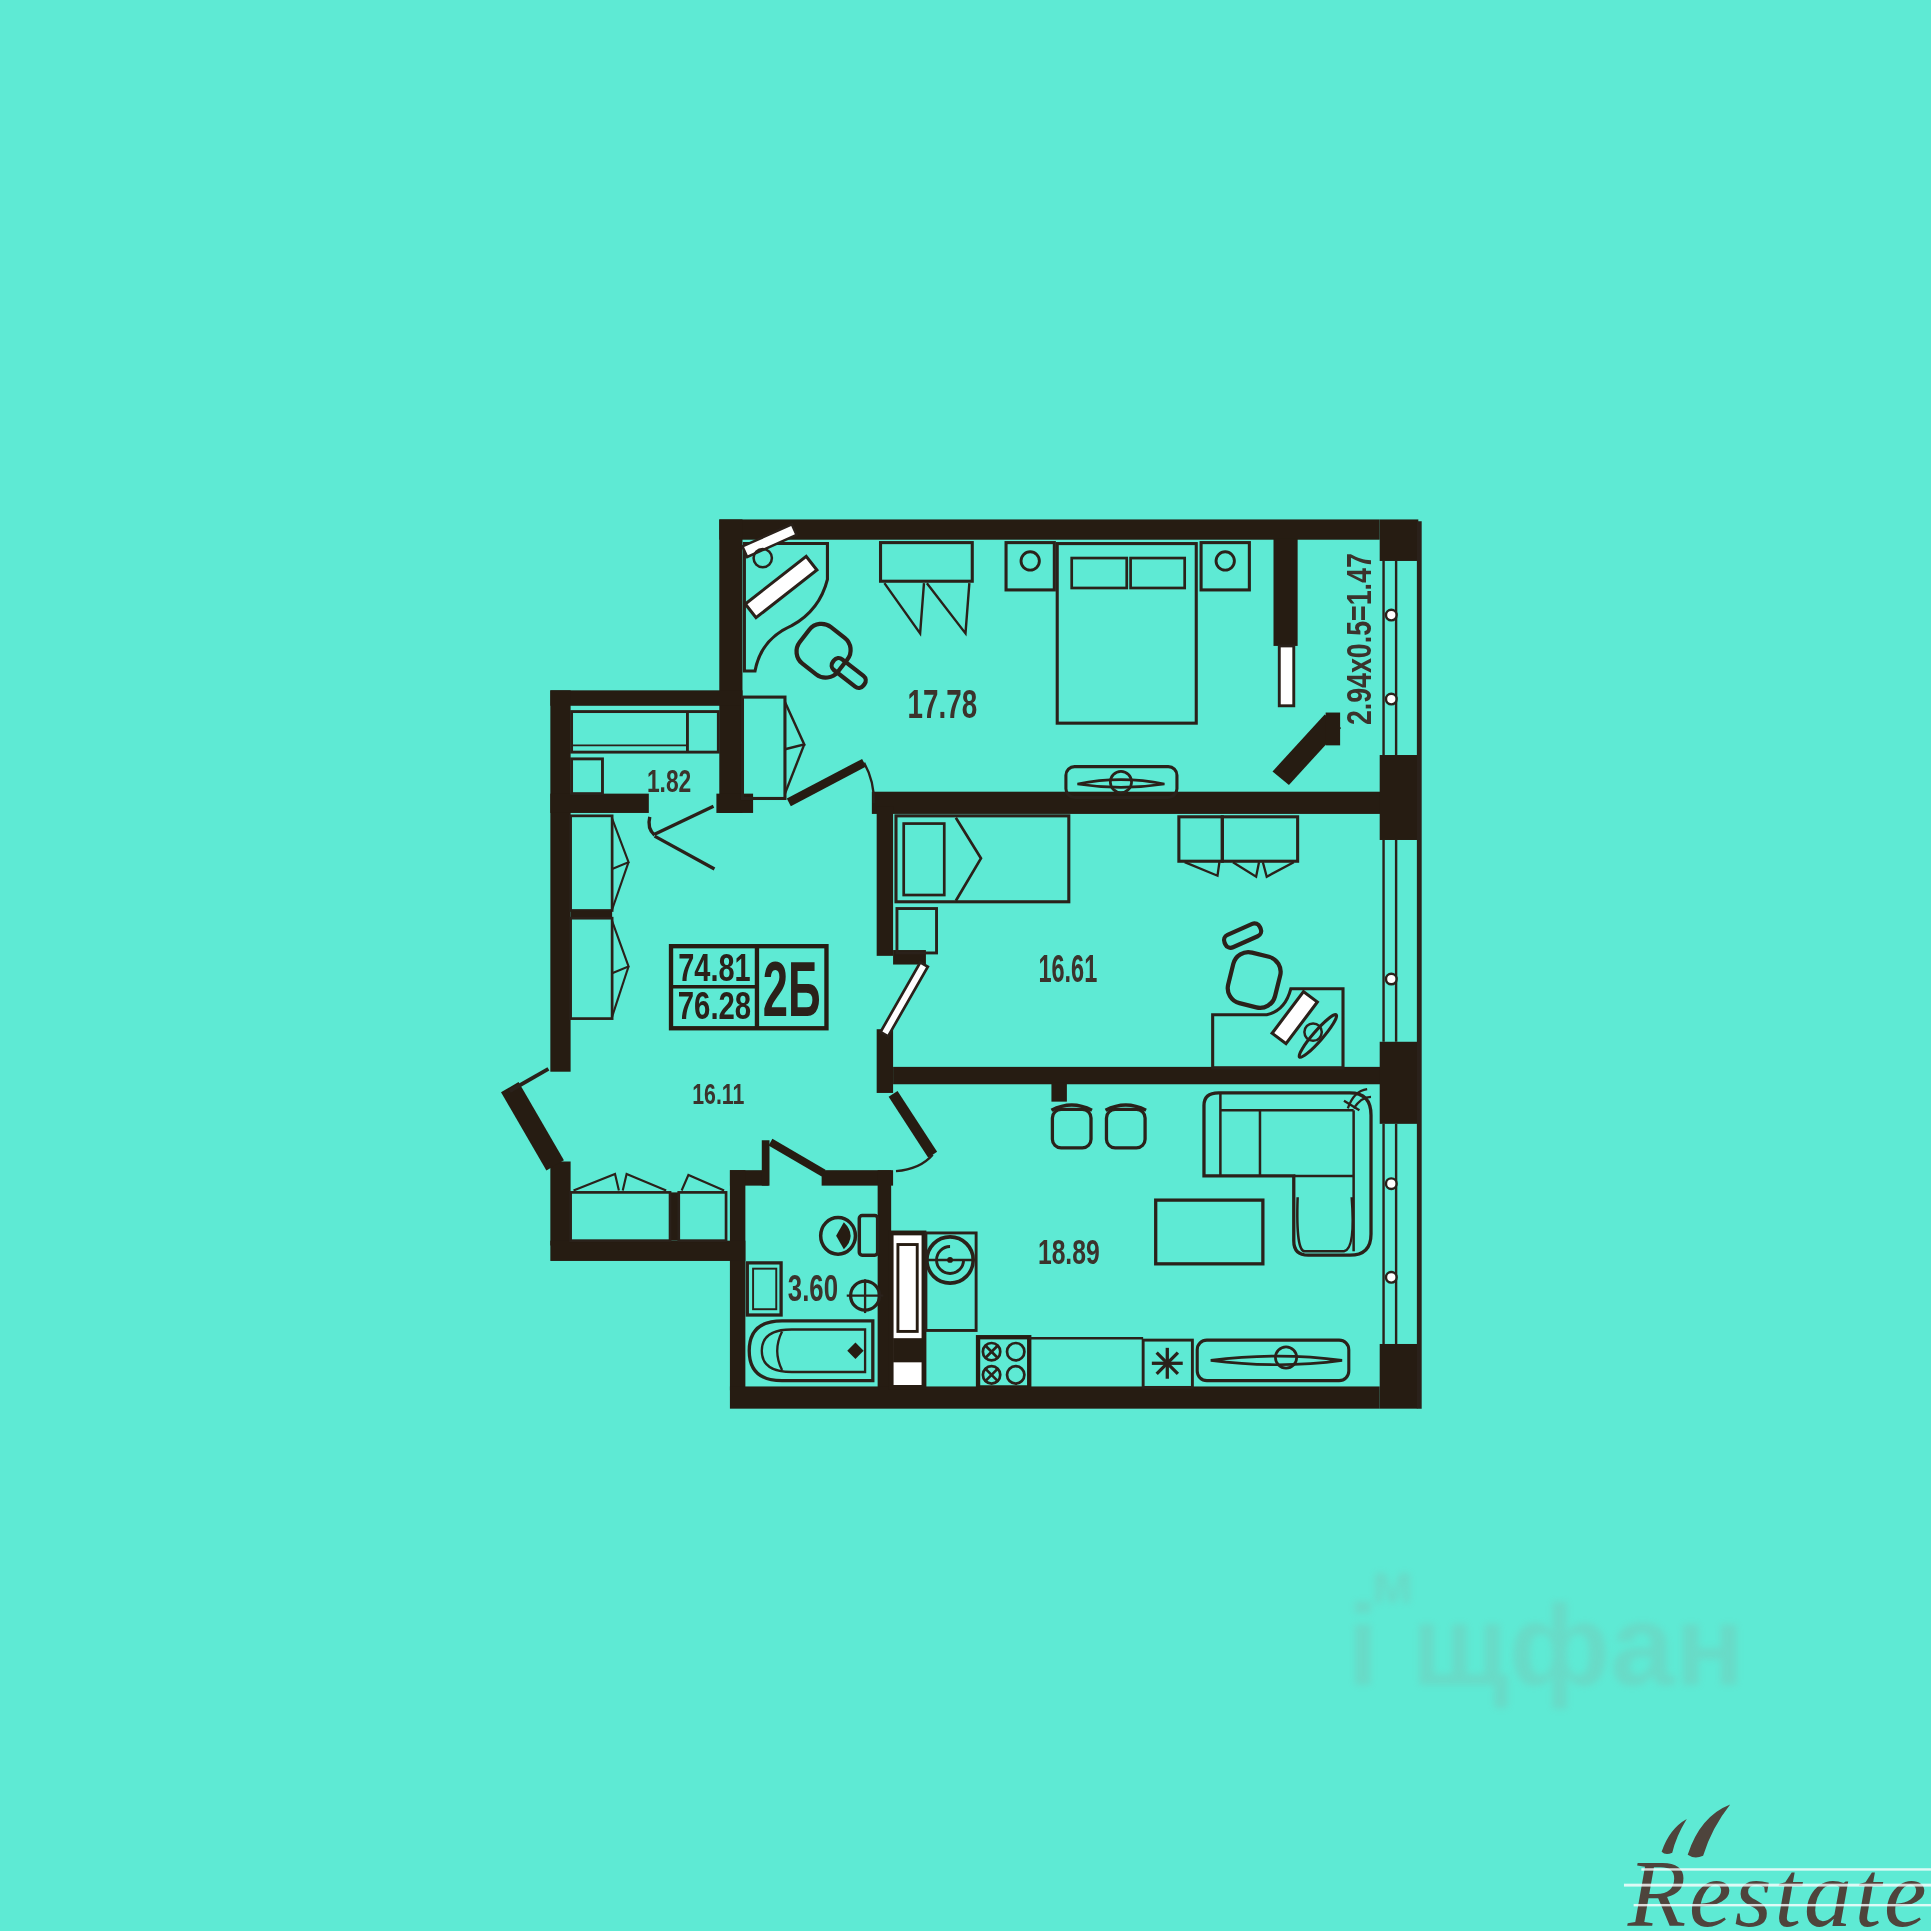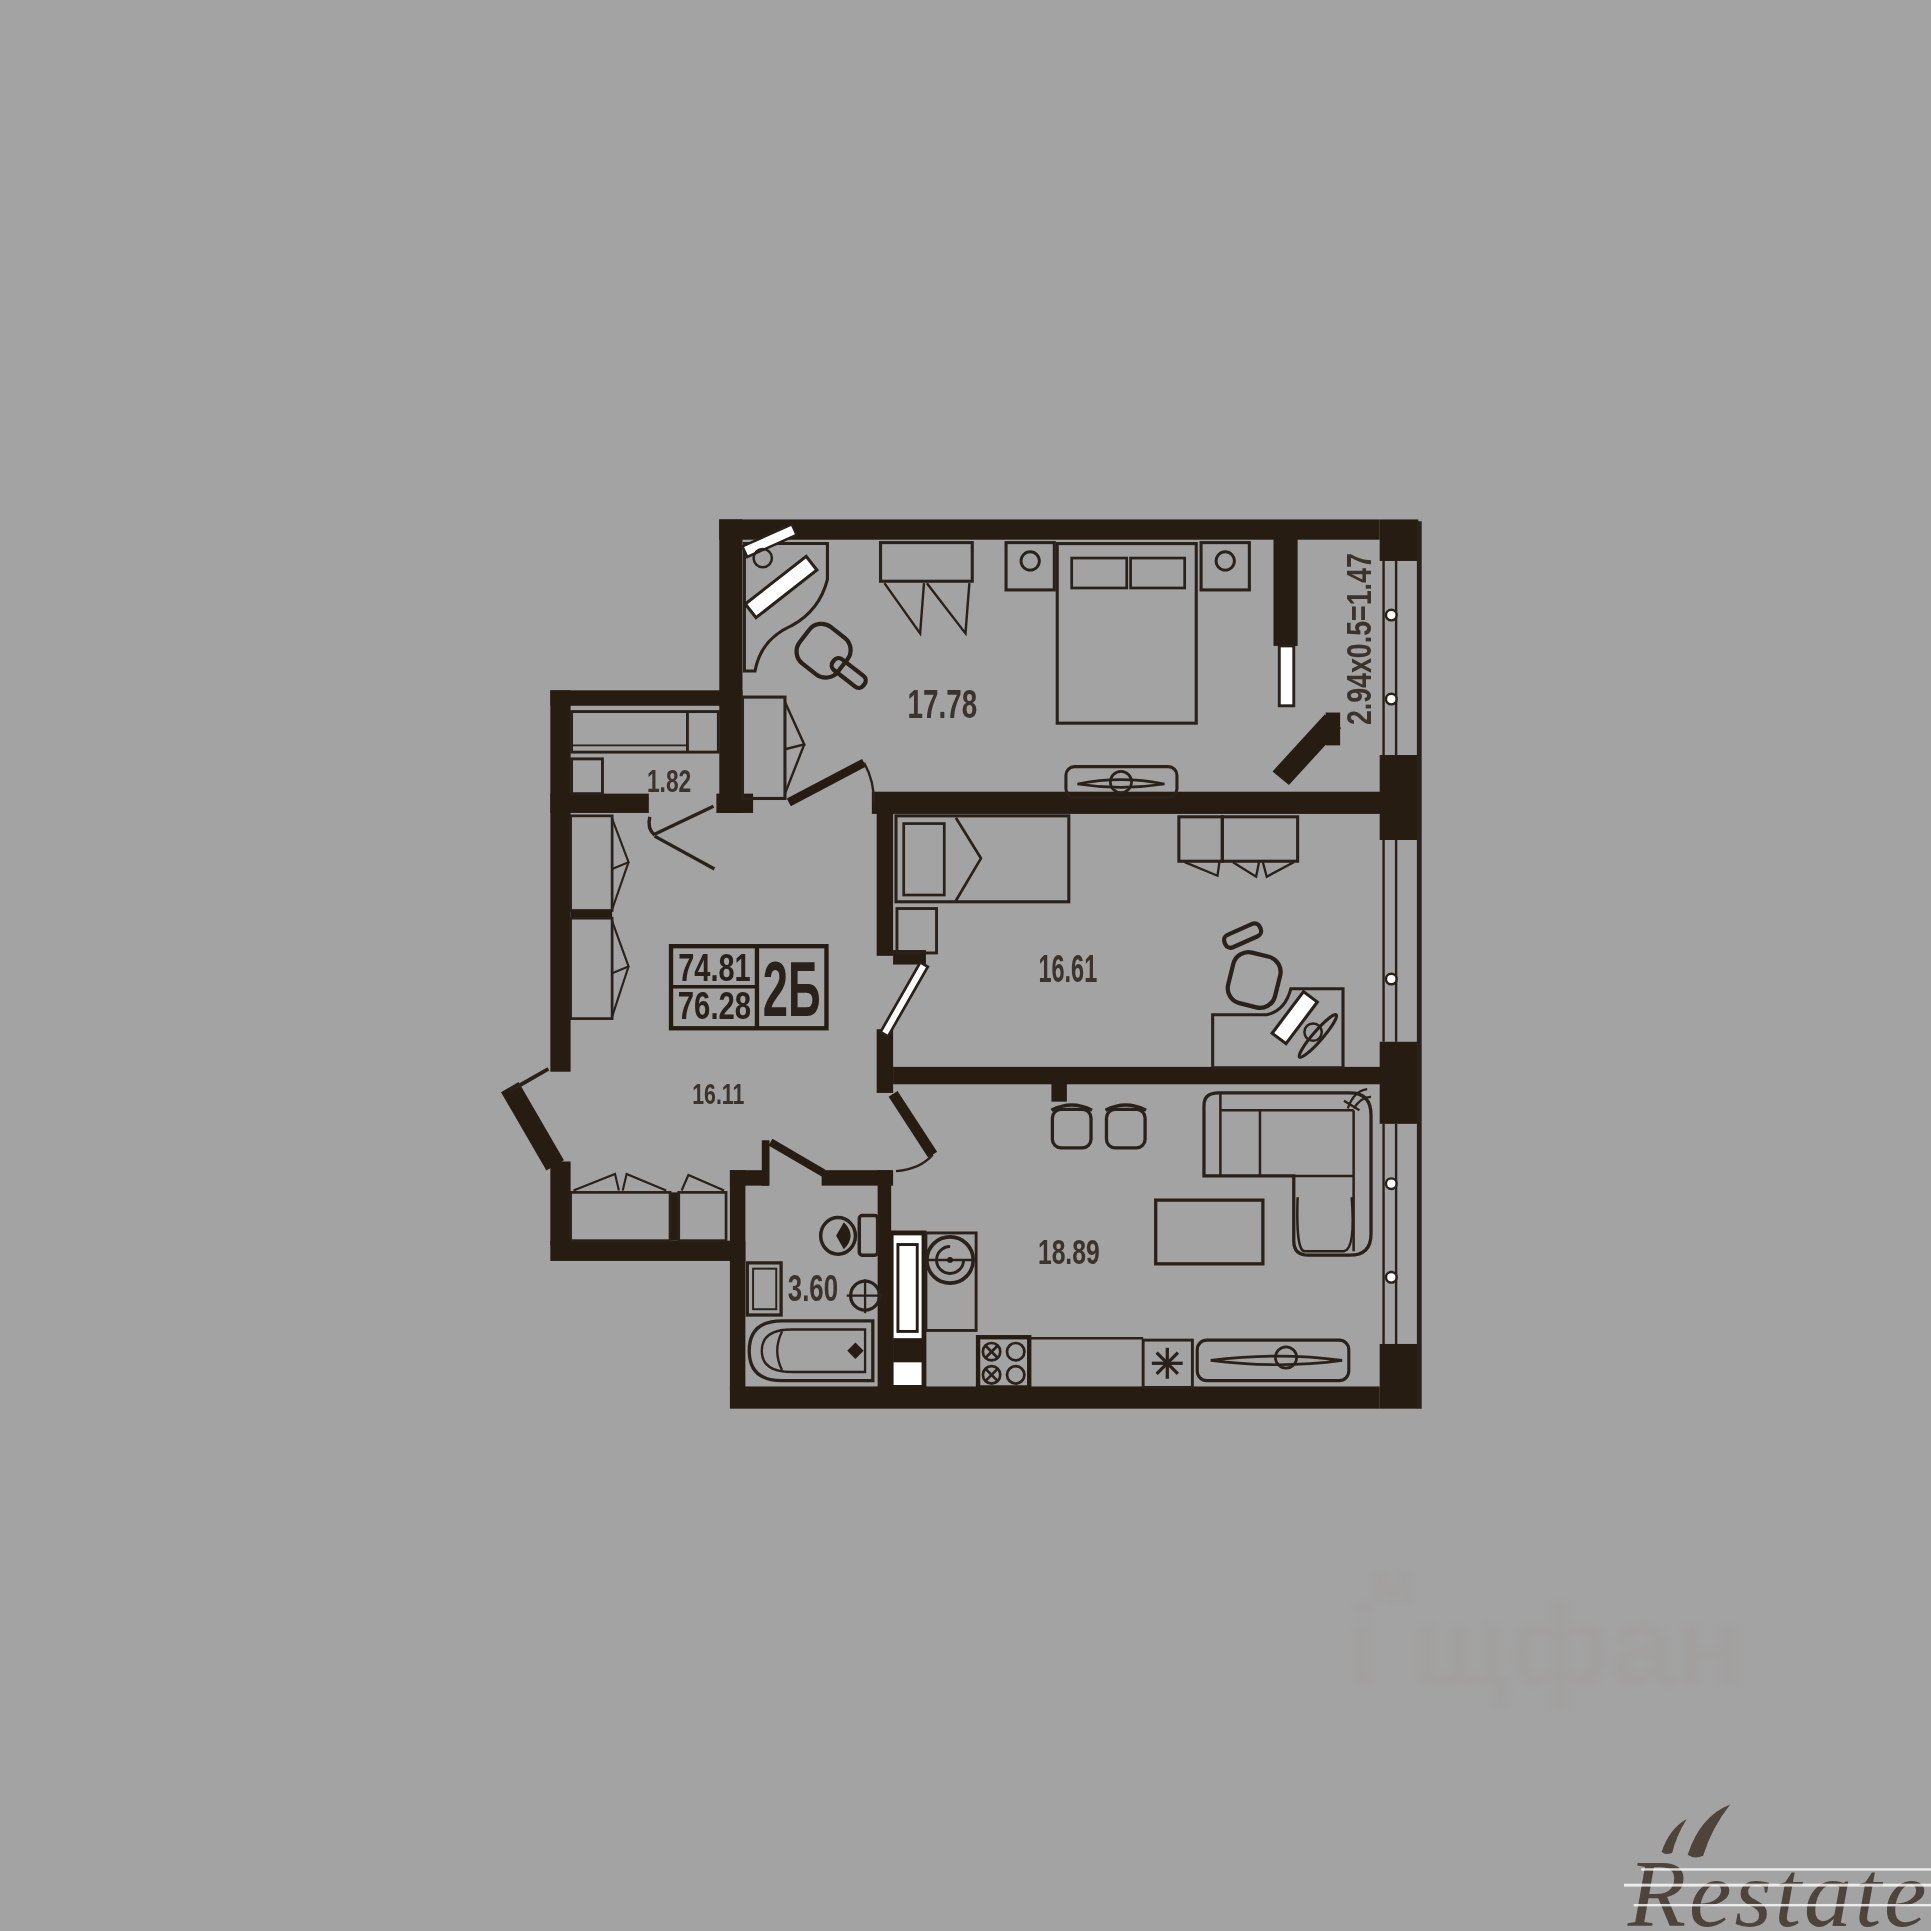--- a/index.html
+++ b/index.html
@@ -1,16 +1,16 @@
 <!DOCTYPE html>
 <html><head>
 <meta charset="utf-8">
 <style>
   html,body{margin:0;padding:0;background:#ffffff;}
-  .page{position:relative;width:1931px;height:1931px;background:#a3a3a3;overflow:hidden;
+  .page{position:relative;width:1931px;height:1931px;background:#5eead4;overflow:hidden;
         font-family:"Liberation Sans", sans-serif;}
   svg{position:absolute;left:0;top:0;}
   text{font-family:"Liberation Sans", sans-serif;}
 </style>
 </head>
 <body>
 <div class="page">
 <svg width="1931" height="1931" viewBox="0 0 2000 2000">
 <defs>
   <filter id="soft" x="-30%" y="-30%" width="160%" height="160%">

